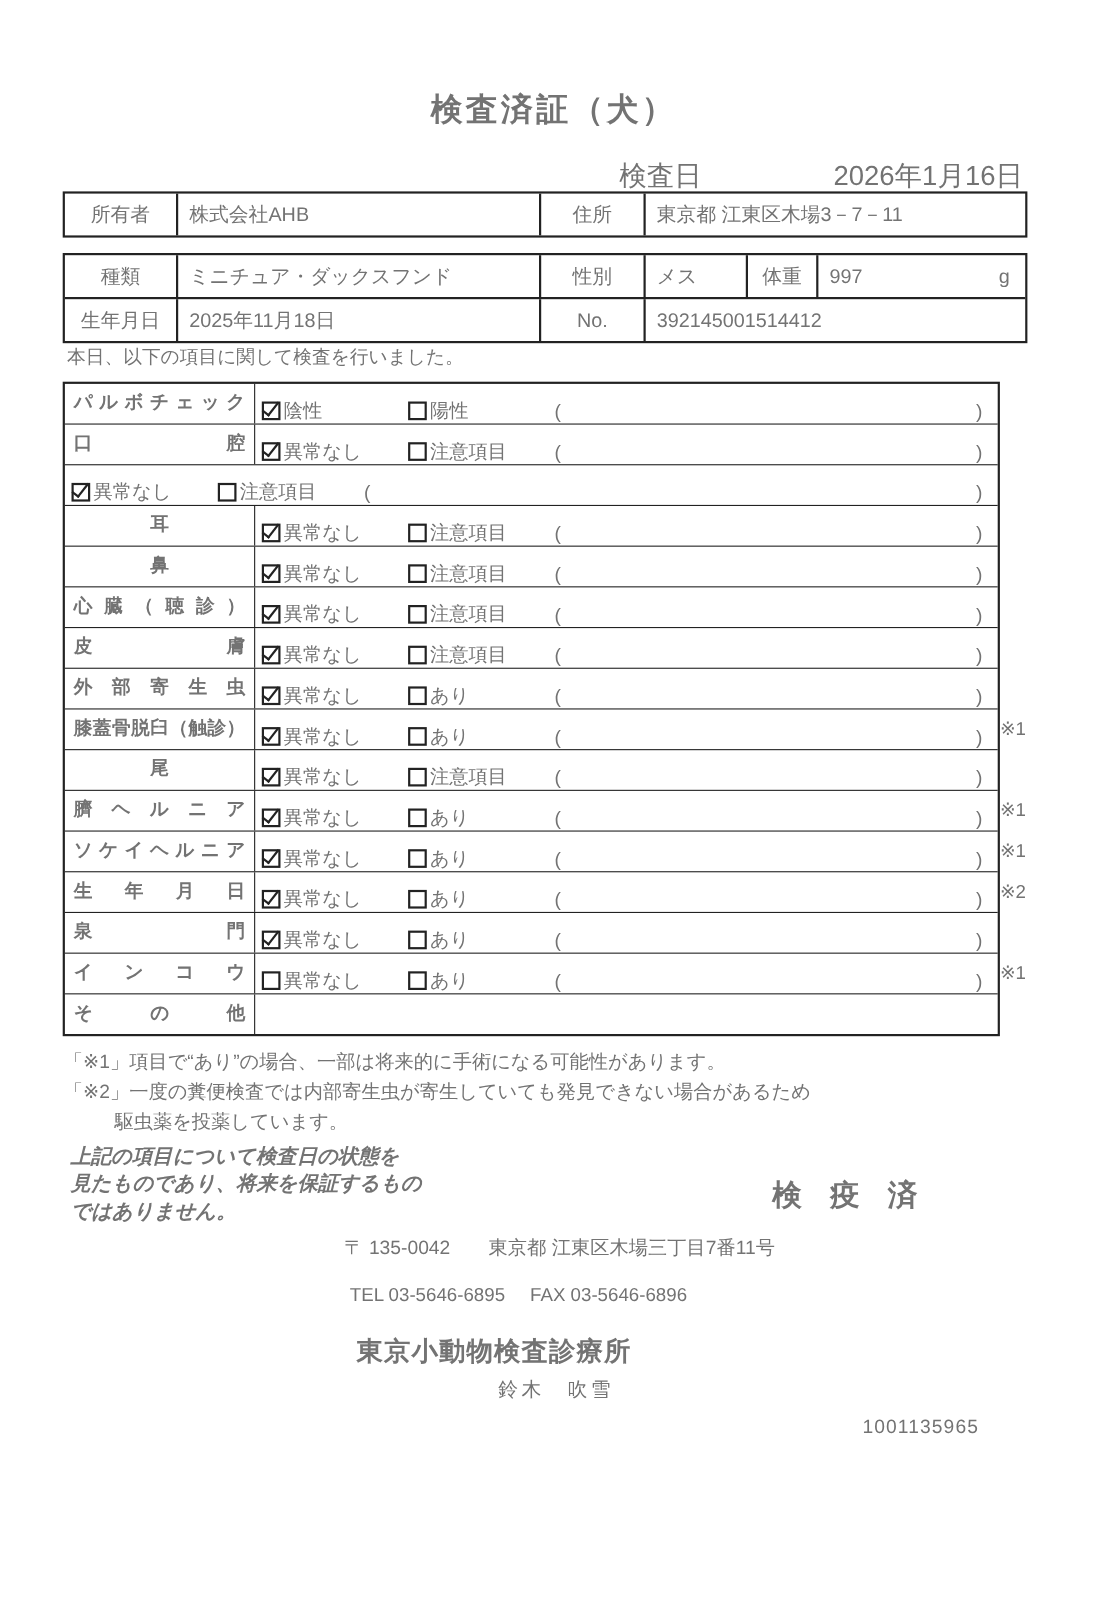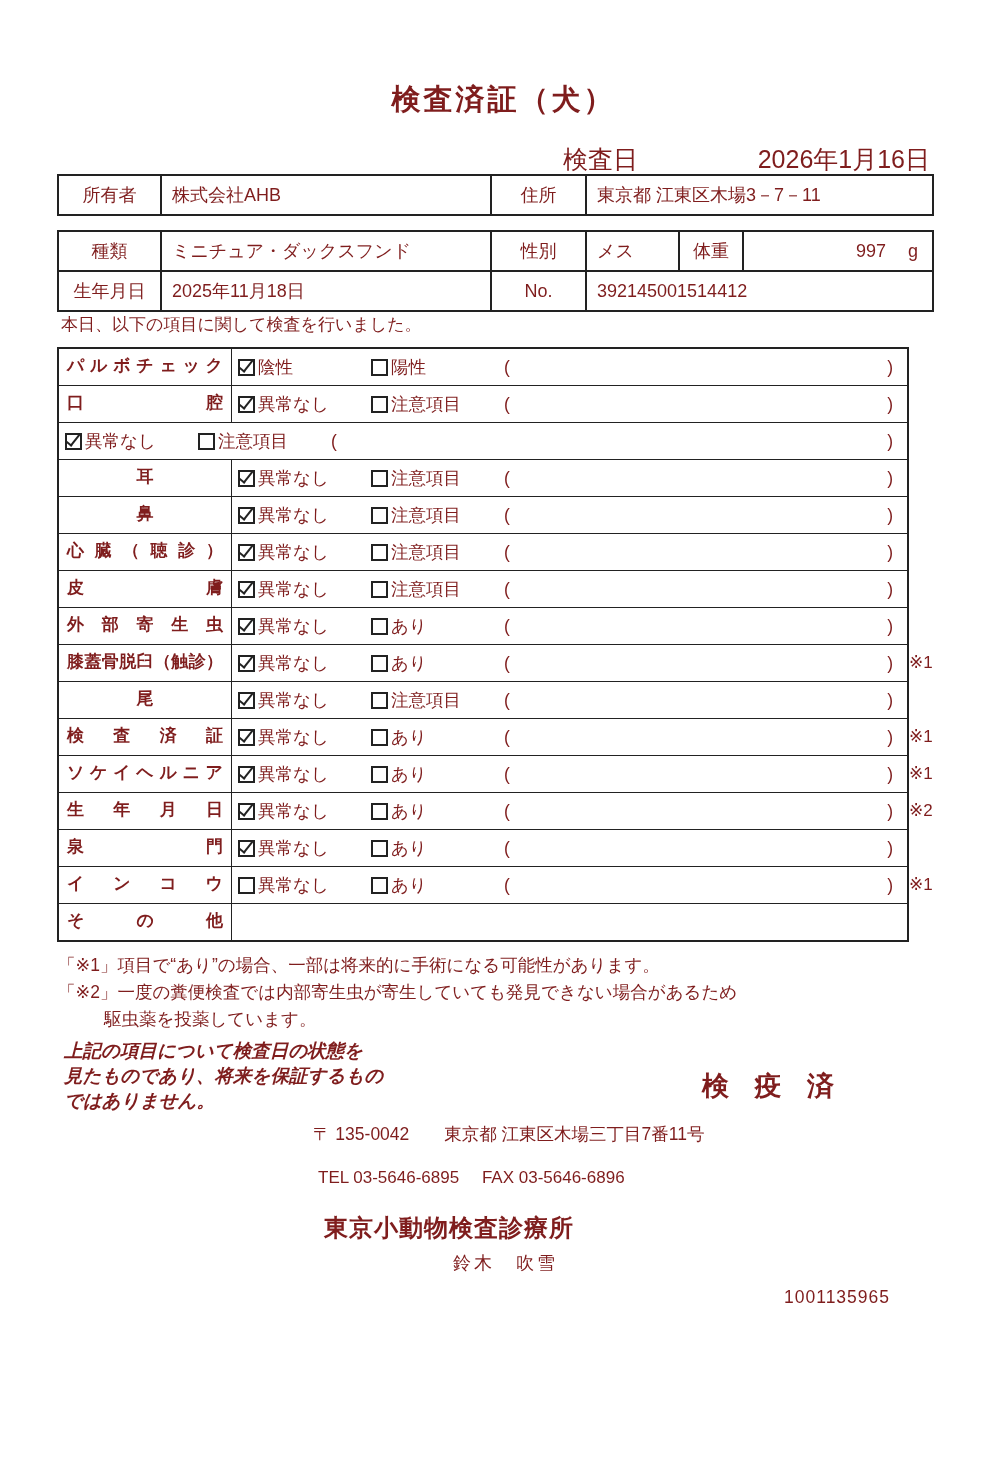--- a/index.html
+++ b/index.html
@@ -1,21 +1,21 @@
 <!DOCTYPE html>
 <html><head>
 <meta charset="utf-8">
 <style>
   html,body { margin:0; padding:0; background:#ffffff; }
   .page {
     position: relative;
     width: 1007px;
     height: 1462px;
     background: #ffffff;
-    color: #7f1d1d;
+    color: #737373;
     font-family: "Liberation Sans", "DejaVu Sans", sans-serif;
     overflow: hidden;
   }
   .title {
     position:absolute; top:80px; left:0; width:100%;
     margin:0; text-align:center;
     font-size:29px; font-weight:bold; letter-spacing:3px;
   }
   .exam-date {
     position:absolute; top:143px; left:563px; width:367px;
@@ -34,40 +34,40 @@
     font-size:18px; padding:0 10px; white-space:nowrap; overflow:hidden;
   }
   .cell:last-child { border-right:none; }
   .cell.head { justify-content:center; padding:0 4px; }
   .w-label    { width:103px; }
   .w-value    { width:330px; }
   .w-sublabel { width:95px;  }
   .w-sex      { width:93px;  }
   .w-wlabel   { width:64px;  }
   .w-rest     { flex:1; }
-  .weight-cell { flex:1; justify-content:flex-end; padding-right:14px; }
+  .weight-cell { flex:1; justify-content:space-between; padding-right:14px; }
   .weight-cell .unit { margin-left:22px; }
   .intro { position:absolute; top:311px; left:59px; margin:2px; font-size:17px; }
   
   .exam-table {
     position:absolute; top:347px; left:57px; width:848px;
     border:2px solid #222;
   }
   .exam-row { display:flex; height:36px; position:relative; }
   .exam-row + .exam-row { border-top:1.5px solid #222; }
   .cell-label {
     width:173px; flex-shrink:0; box-sizing:border-box;
     border-right:1.5px solid #222;
     padding:0 8px; font-size:17px; line-height:34px;
     white-space:nowrap; overflow:hidden;font-weight:bold;
   }
   .align-justify { text-align:justify; text-align-last:justify; }
   .align-center  { text-align:center; }
   .cell-content {
-    flex:1; display:flex; align-items:center;
+    flex:1; display:flex; align-items:flex-end;
     padding-left:6px; font-size:17.5px;
   }
   .opt { display:flex; align-items:center; width:133px; flex-shrink:0; }
   .checkbox {
     width:13px; height:13px; border:2px solid #222;
     margin-right:3px; position:relative; flex-shrink:0;
   }
   .checkbox.checked::after {
     content:""; position:absolute; left:2px; top:-5px;
     width:6px; height:14px;
@@ -288,21 +288,21 @@
           </span>
           <span class="opt">
             <span class="checkbox"></span>
             <span class="opt-label">注意項目</span>
           </span>
           <span class="paren-open">(</span>
           <span class="paren-close">)</span>
         </div>
       </div>
       <div class="exam-row">
-        <div class="cell-label align-justify">検査済証</div>
+        <div class="cell-label align-justify">臍ヘルニア</div>
         <div class="cell-content">
           <span class="opt">
             <span class="checkbox checked"></span>
             <span class="opt-label">異常なし</span>
           </span>
           <span class="opt">
             <span class="checkbox"></span>
             <span class="opt-label">あり</span>
           </span>
           <span class="paren-open">(</span>

